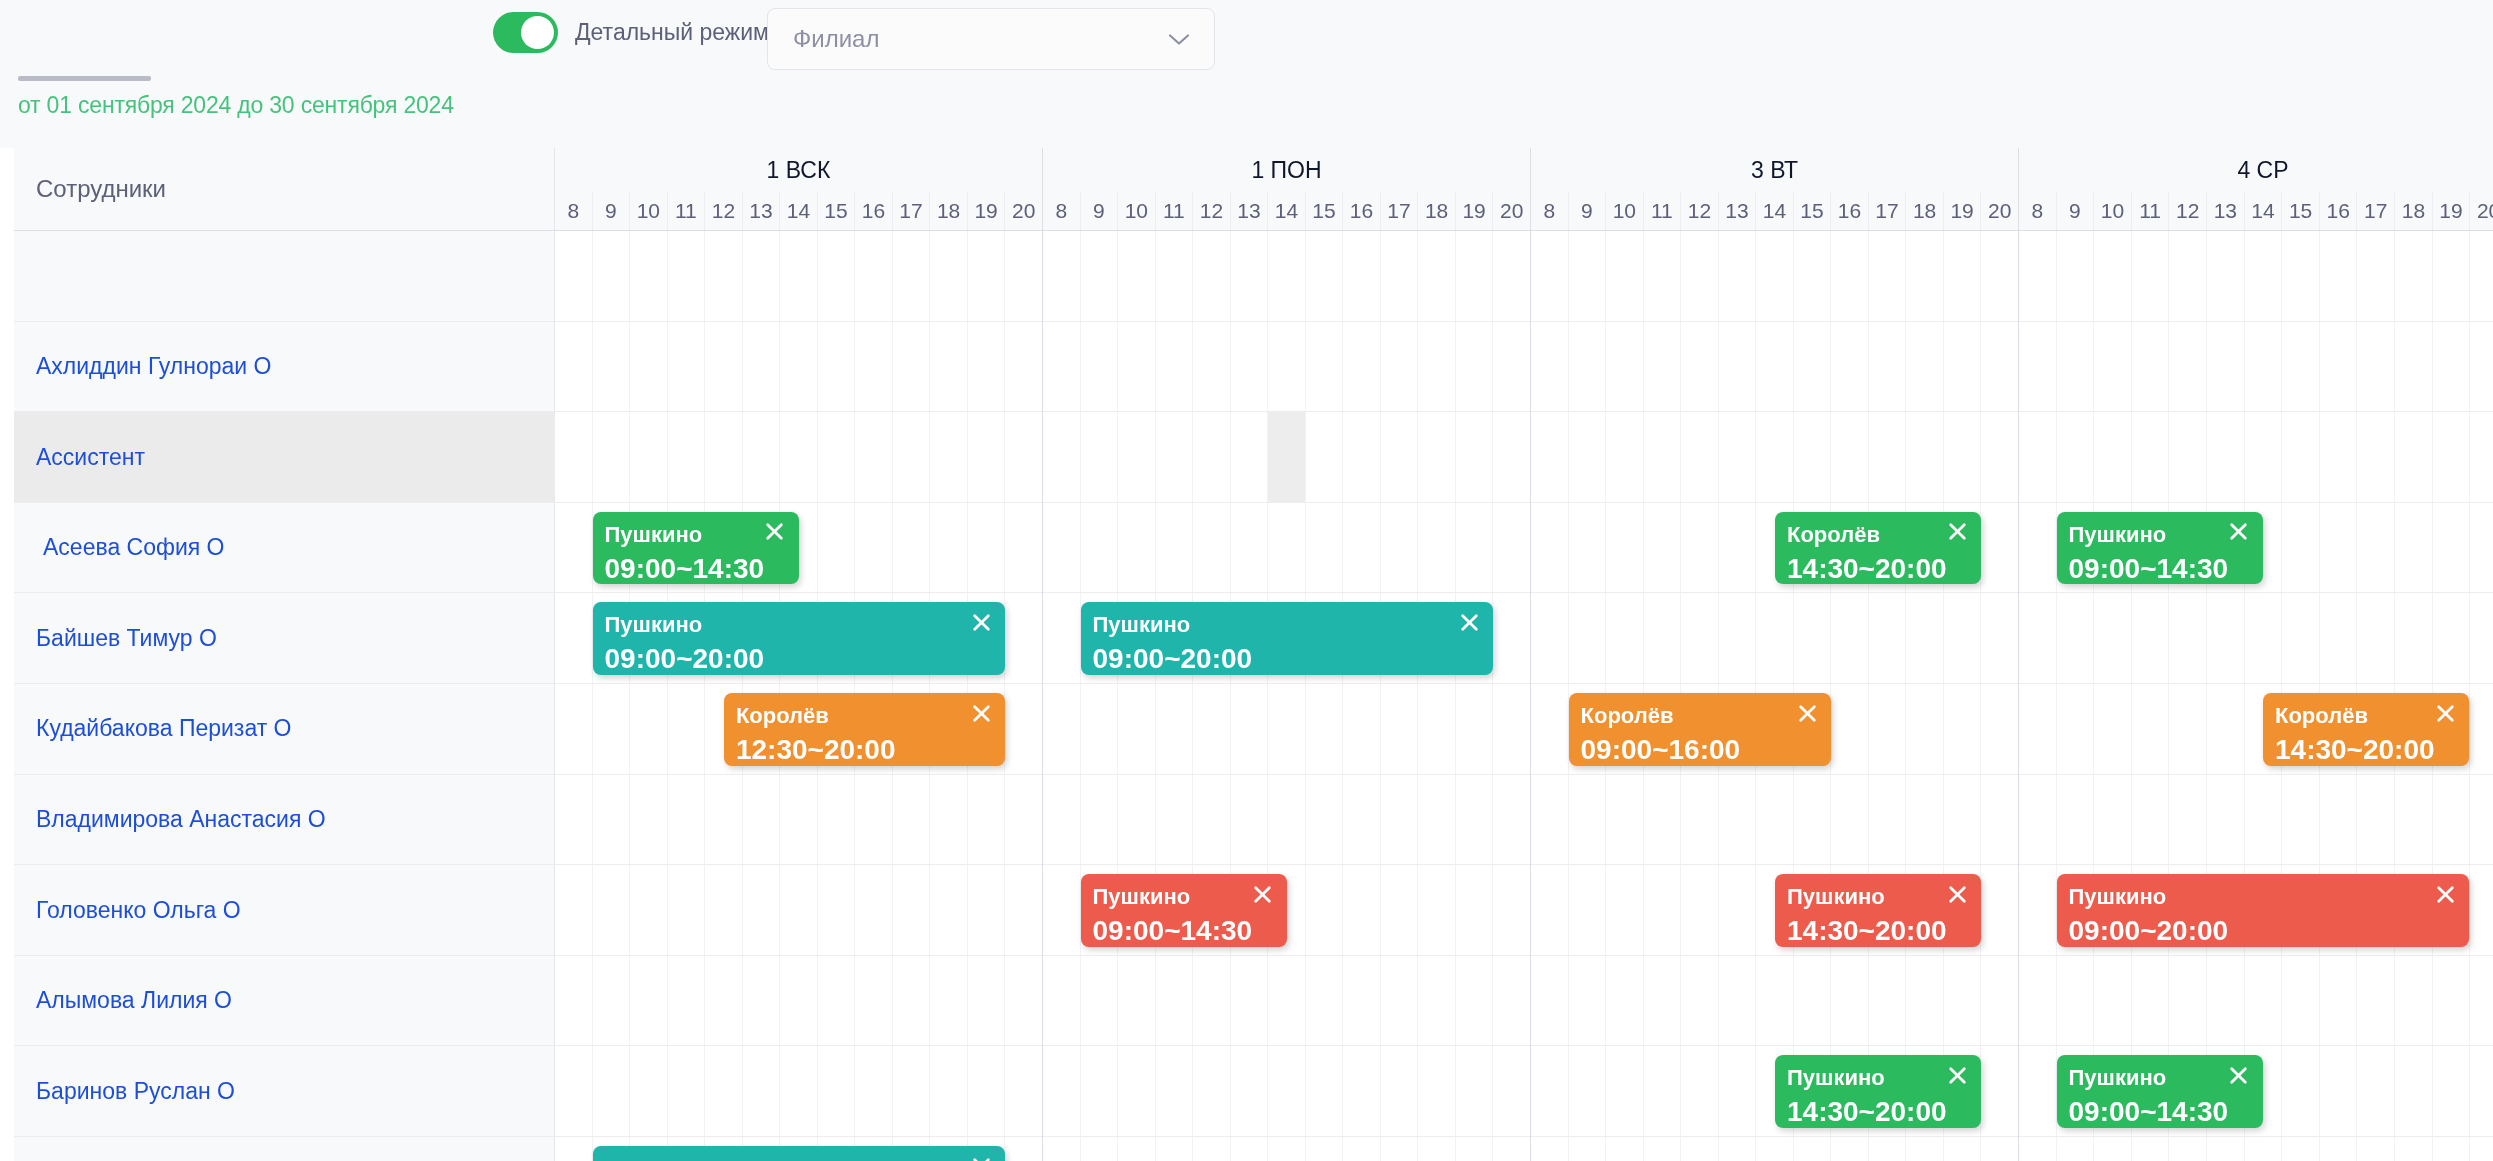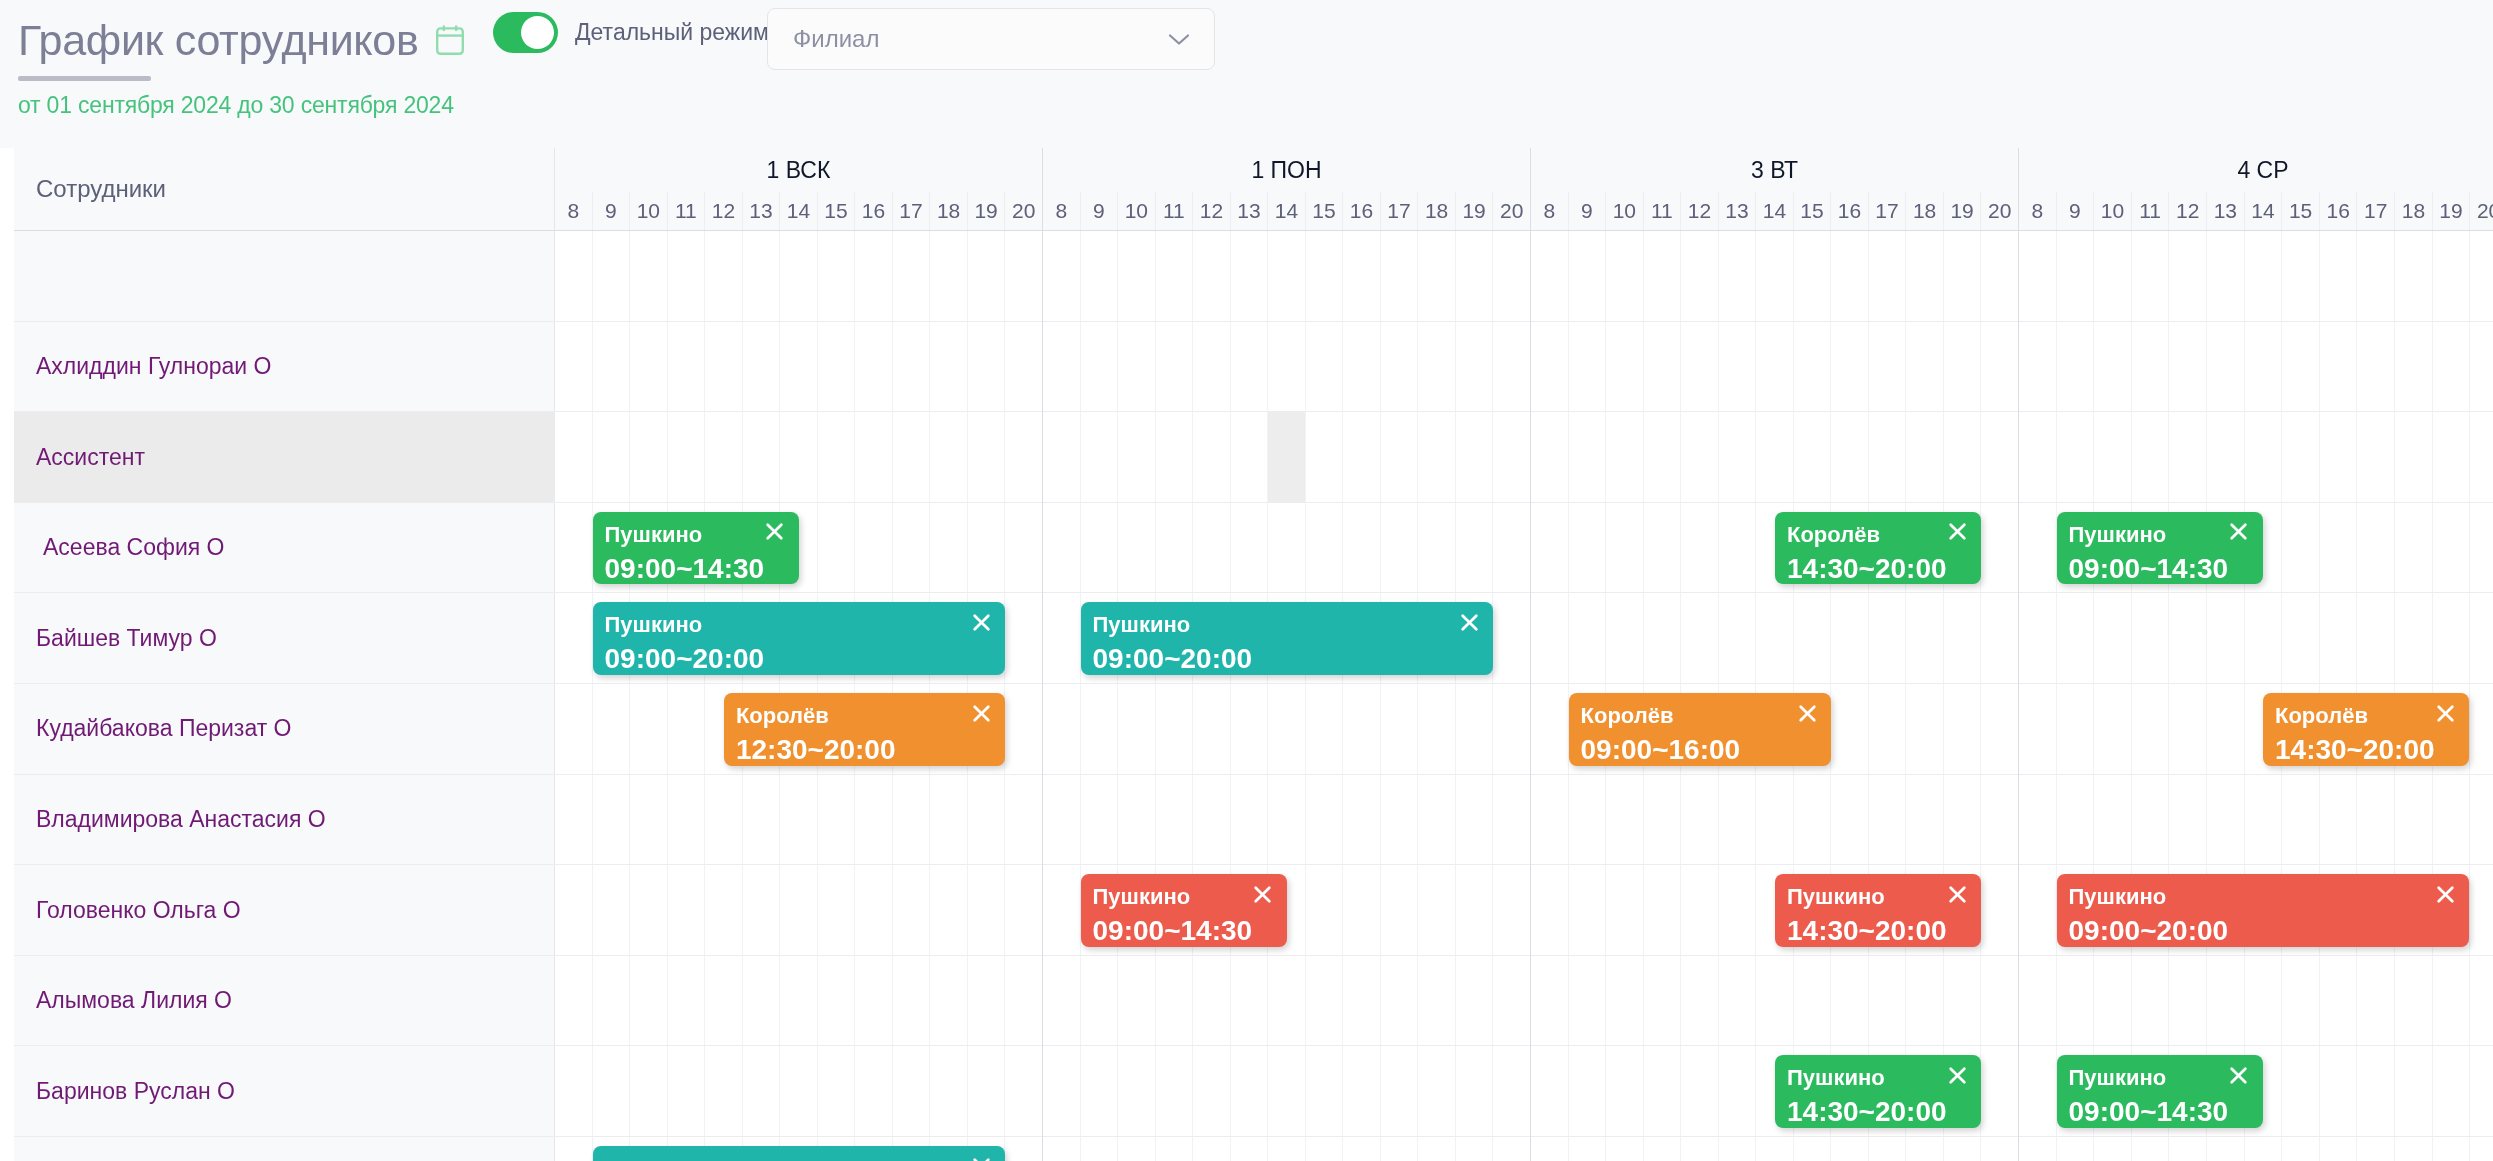--- a/index.html
+++ b/index.html
@@ -89,21 +89,21 @@
   #emp-col-header-label {
     margin-left: 22px; font-size: 24px; color: #5c6078;
   }
   .emp-row {
     position: absolute; left: 0; width: 541px;
     border-bottom: 1px solid #ededf1;
     display: flex; align-items: center;
   }
   .emp-row.alt { background: #ebebeb; }
   .emp-name {
-    margin-left: 22px; font-size: 23px; color: #701a75;
+    margin-left: 22px; font-size: 23px; color: #1d4ed8;
     white-space: nowrap;
   }
 
   
   #days-wrap {
     position: absolute; left: 541px; top: 0;
     width: 1952px; height: 1013px;
   }
   .day-col {
     position: absolute; top: 0; height: 1013px;
@@ -165,31 +165,20 @@
     display: flex; align-items: center; justify-content: center;
     cursor: pointer;
   }
   .event-close svg { width: 21px; height: 21px; display: block; }
 </style>
 </head>
 <body>
 
 <div id="topbar">
 
-  <div id="title-row">
-    <div id="page-title">График сотрудников</div>
-    <span id="calendar-icon-wrap">
-      <svg id="calendar-icon" viewBox="0 0 24 26" fill="none" stroke="#8fdcae" stroke-width="1.9">
-        <rect x="1.6" y="3.6" width="20.8" height="20.6" rx="2.6"></rect>
-        <line x1="1.6" y1="9.4" x2="22.4" y2="9.4"></line>
-        <line x1="7" y1="1.2" x2="7" y2="5.6"></line>
-        <line x1="17" y1="1.2" x2="17" y2="5.6"></line>
-      </svg>
-    </span>
-  </div>
 
   <div id="title-underline"></div>
   <div id="date-range">от 01 сентября 2024 до 30 сентября 2024</div>
 
   <div id="toggle-group">
     <div id="toggle-switch">
       <div id="toggle-knob"></div>
     </div>
     <div id="toggle-label">Детальный режим</div>
   </div>

